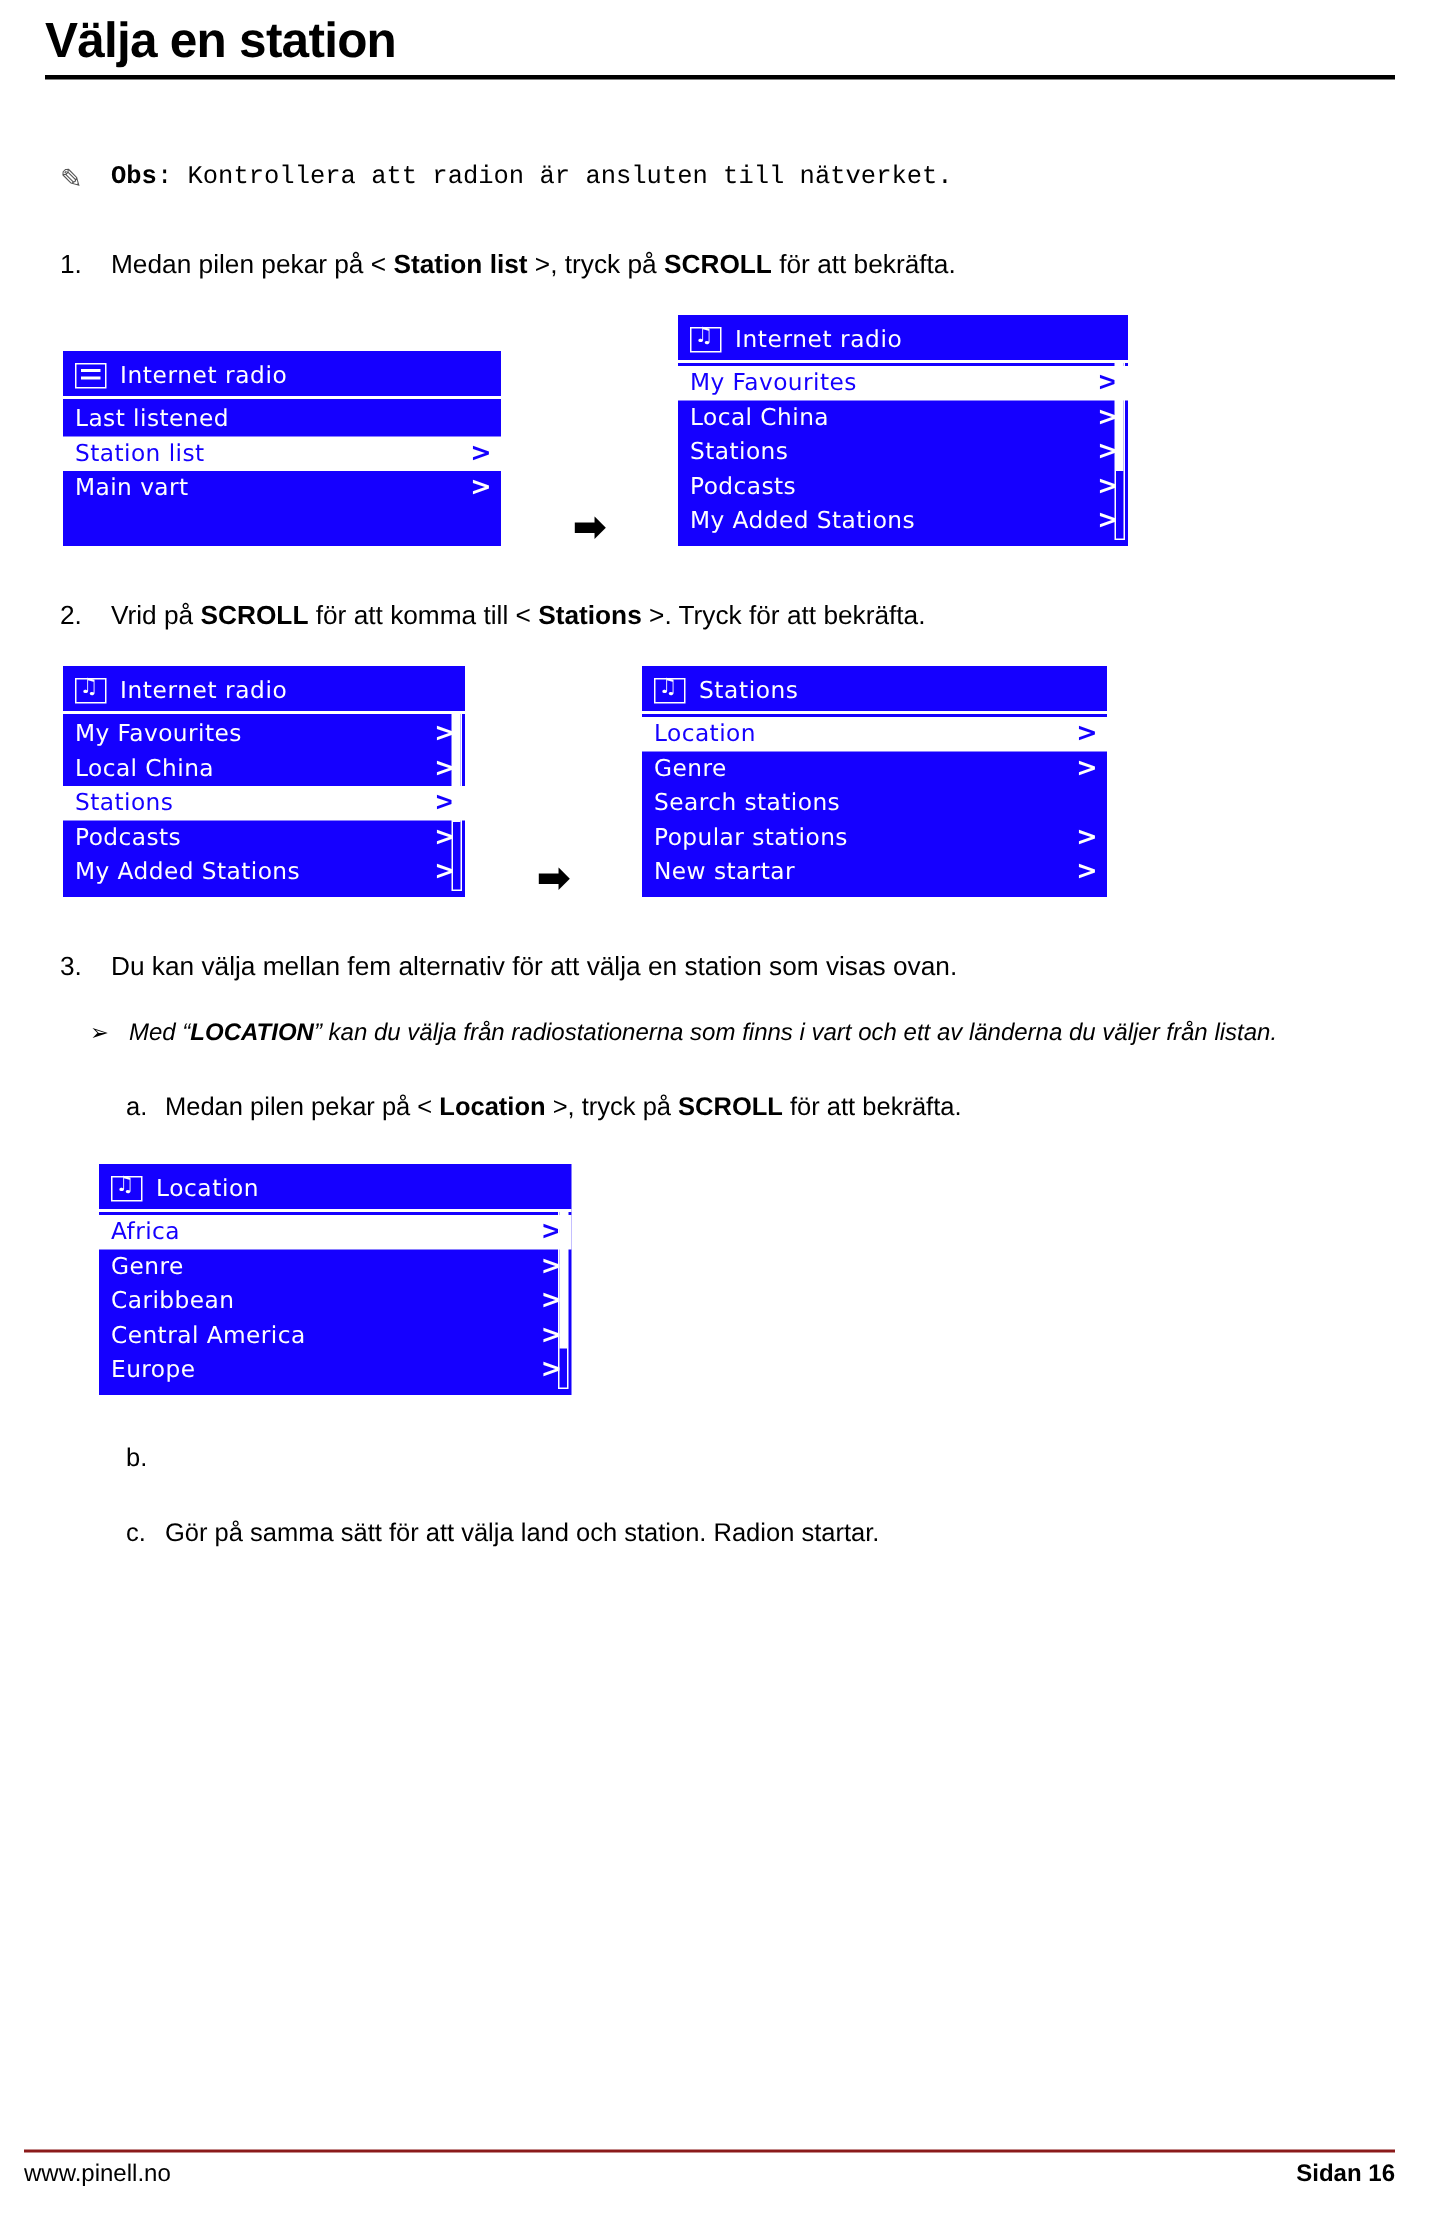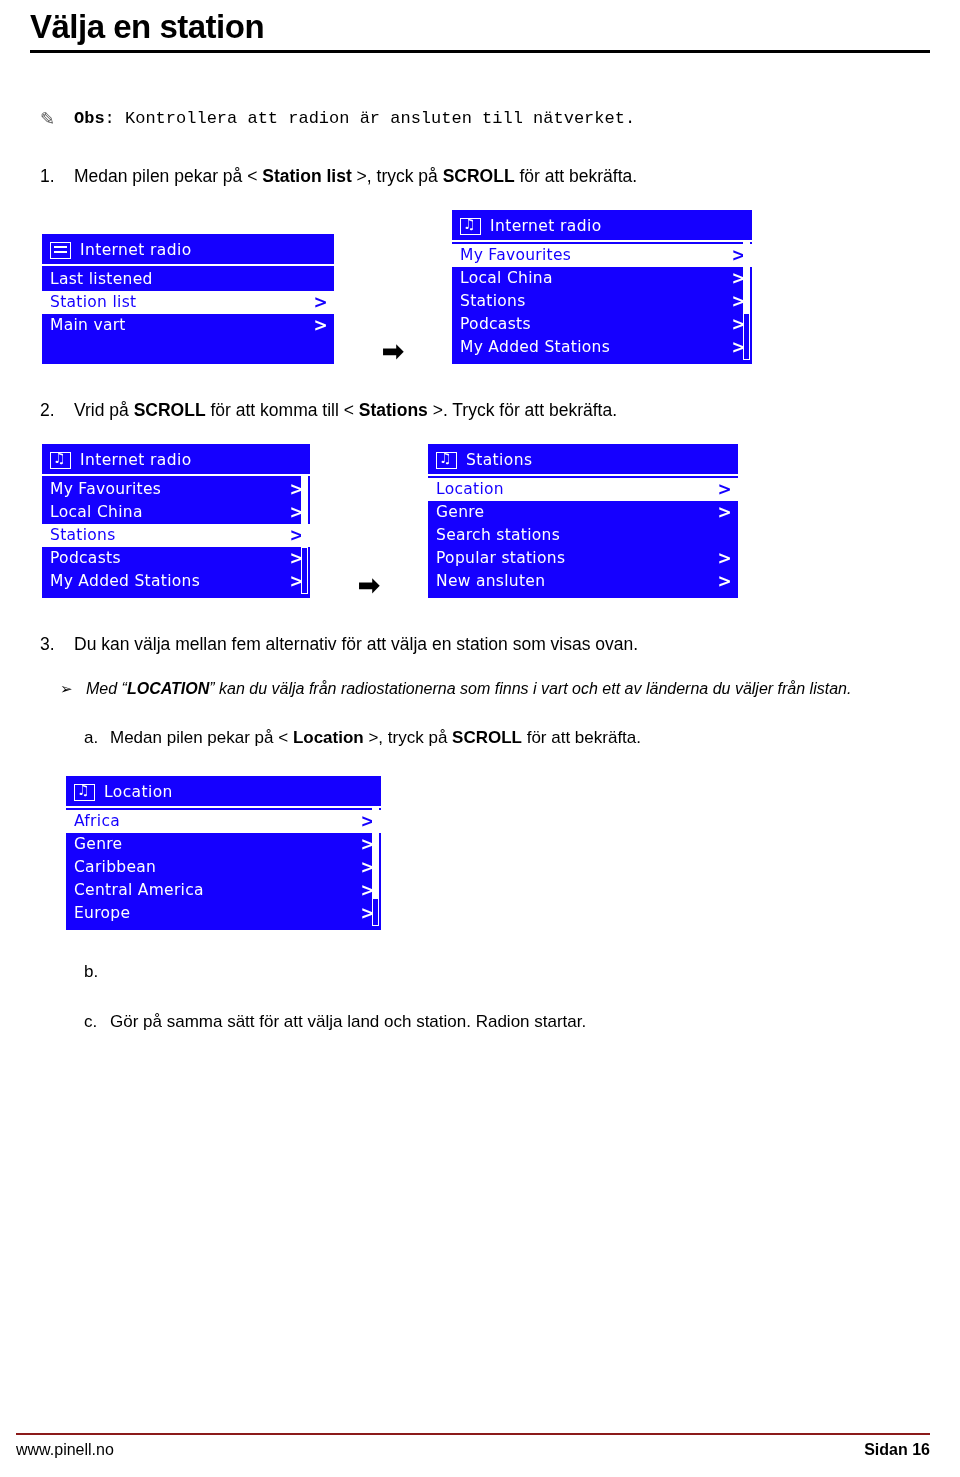--- a/index.html
+++ b/index.html
@@ -353,21 +353,21 @@
       </div>
       <div class="lcd-item">
         <span class="label">Search stations</span>
         <span class="chev"></span>
       </div>
       <div class="lcd-item">
         <span class="label">Popular stations</span>
         <span class="chev">&gt;</span>
       </div>
       <div class="lcd-item">
-        <span class="label">New ansluten</span>
+        <span class="label">New startar</span>
         <span class="chev">&gt;</span>
       </div>
     </div>
   </div>
 
   <div class="step">
     <div class="step-num">3.</div>
     <div class="step-text"><span>Du kan välja mellan fem alternativ för att välja en station som visas ovan.</span></div>
   </div>
 

